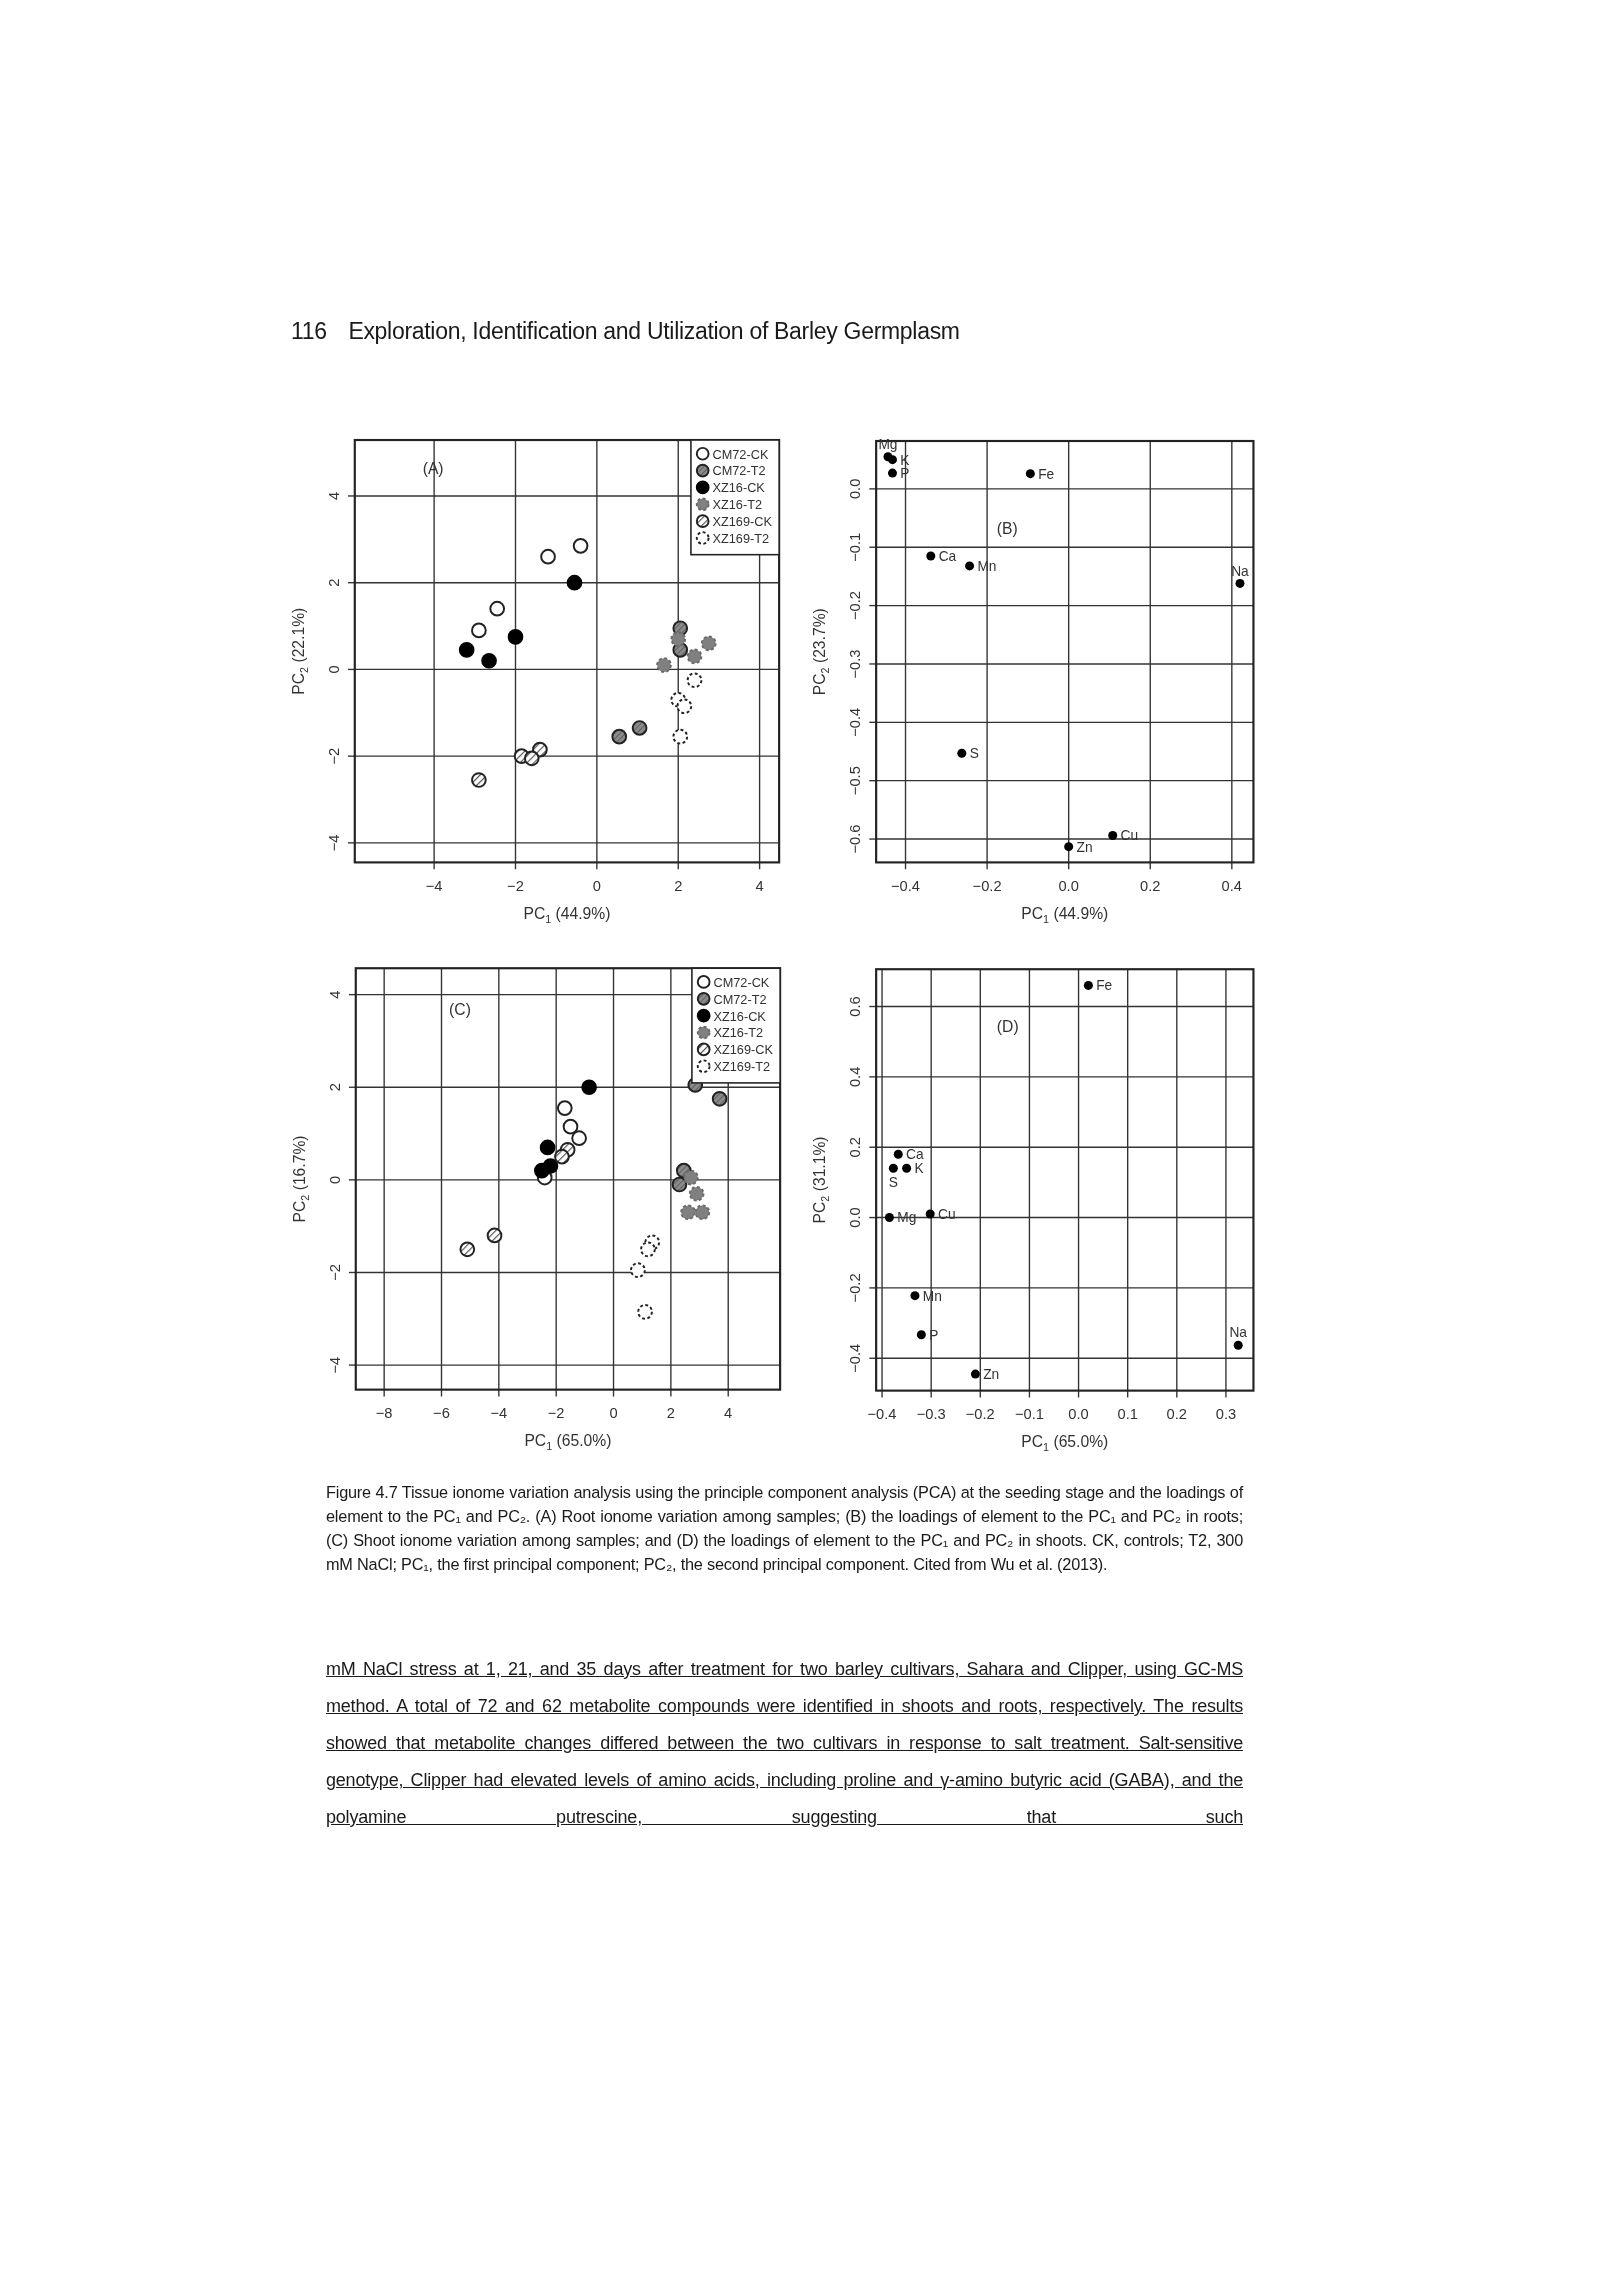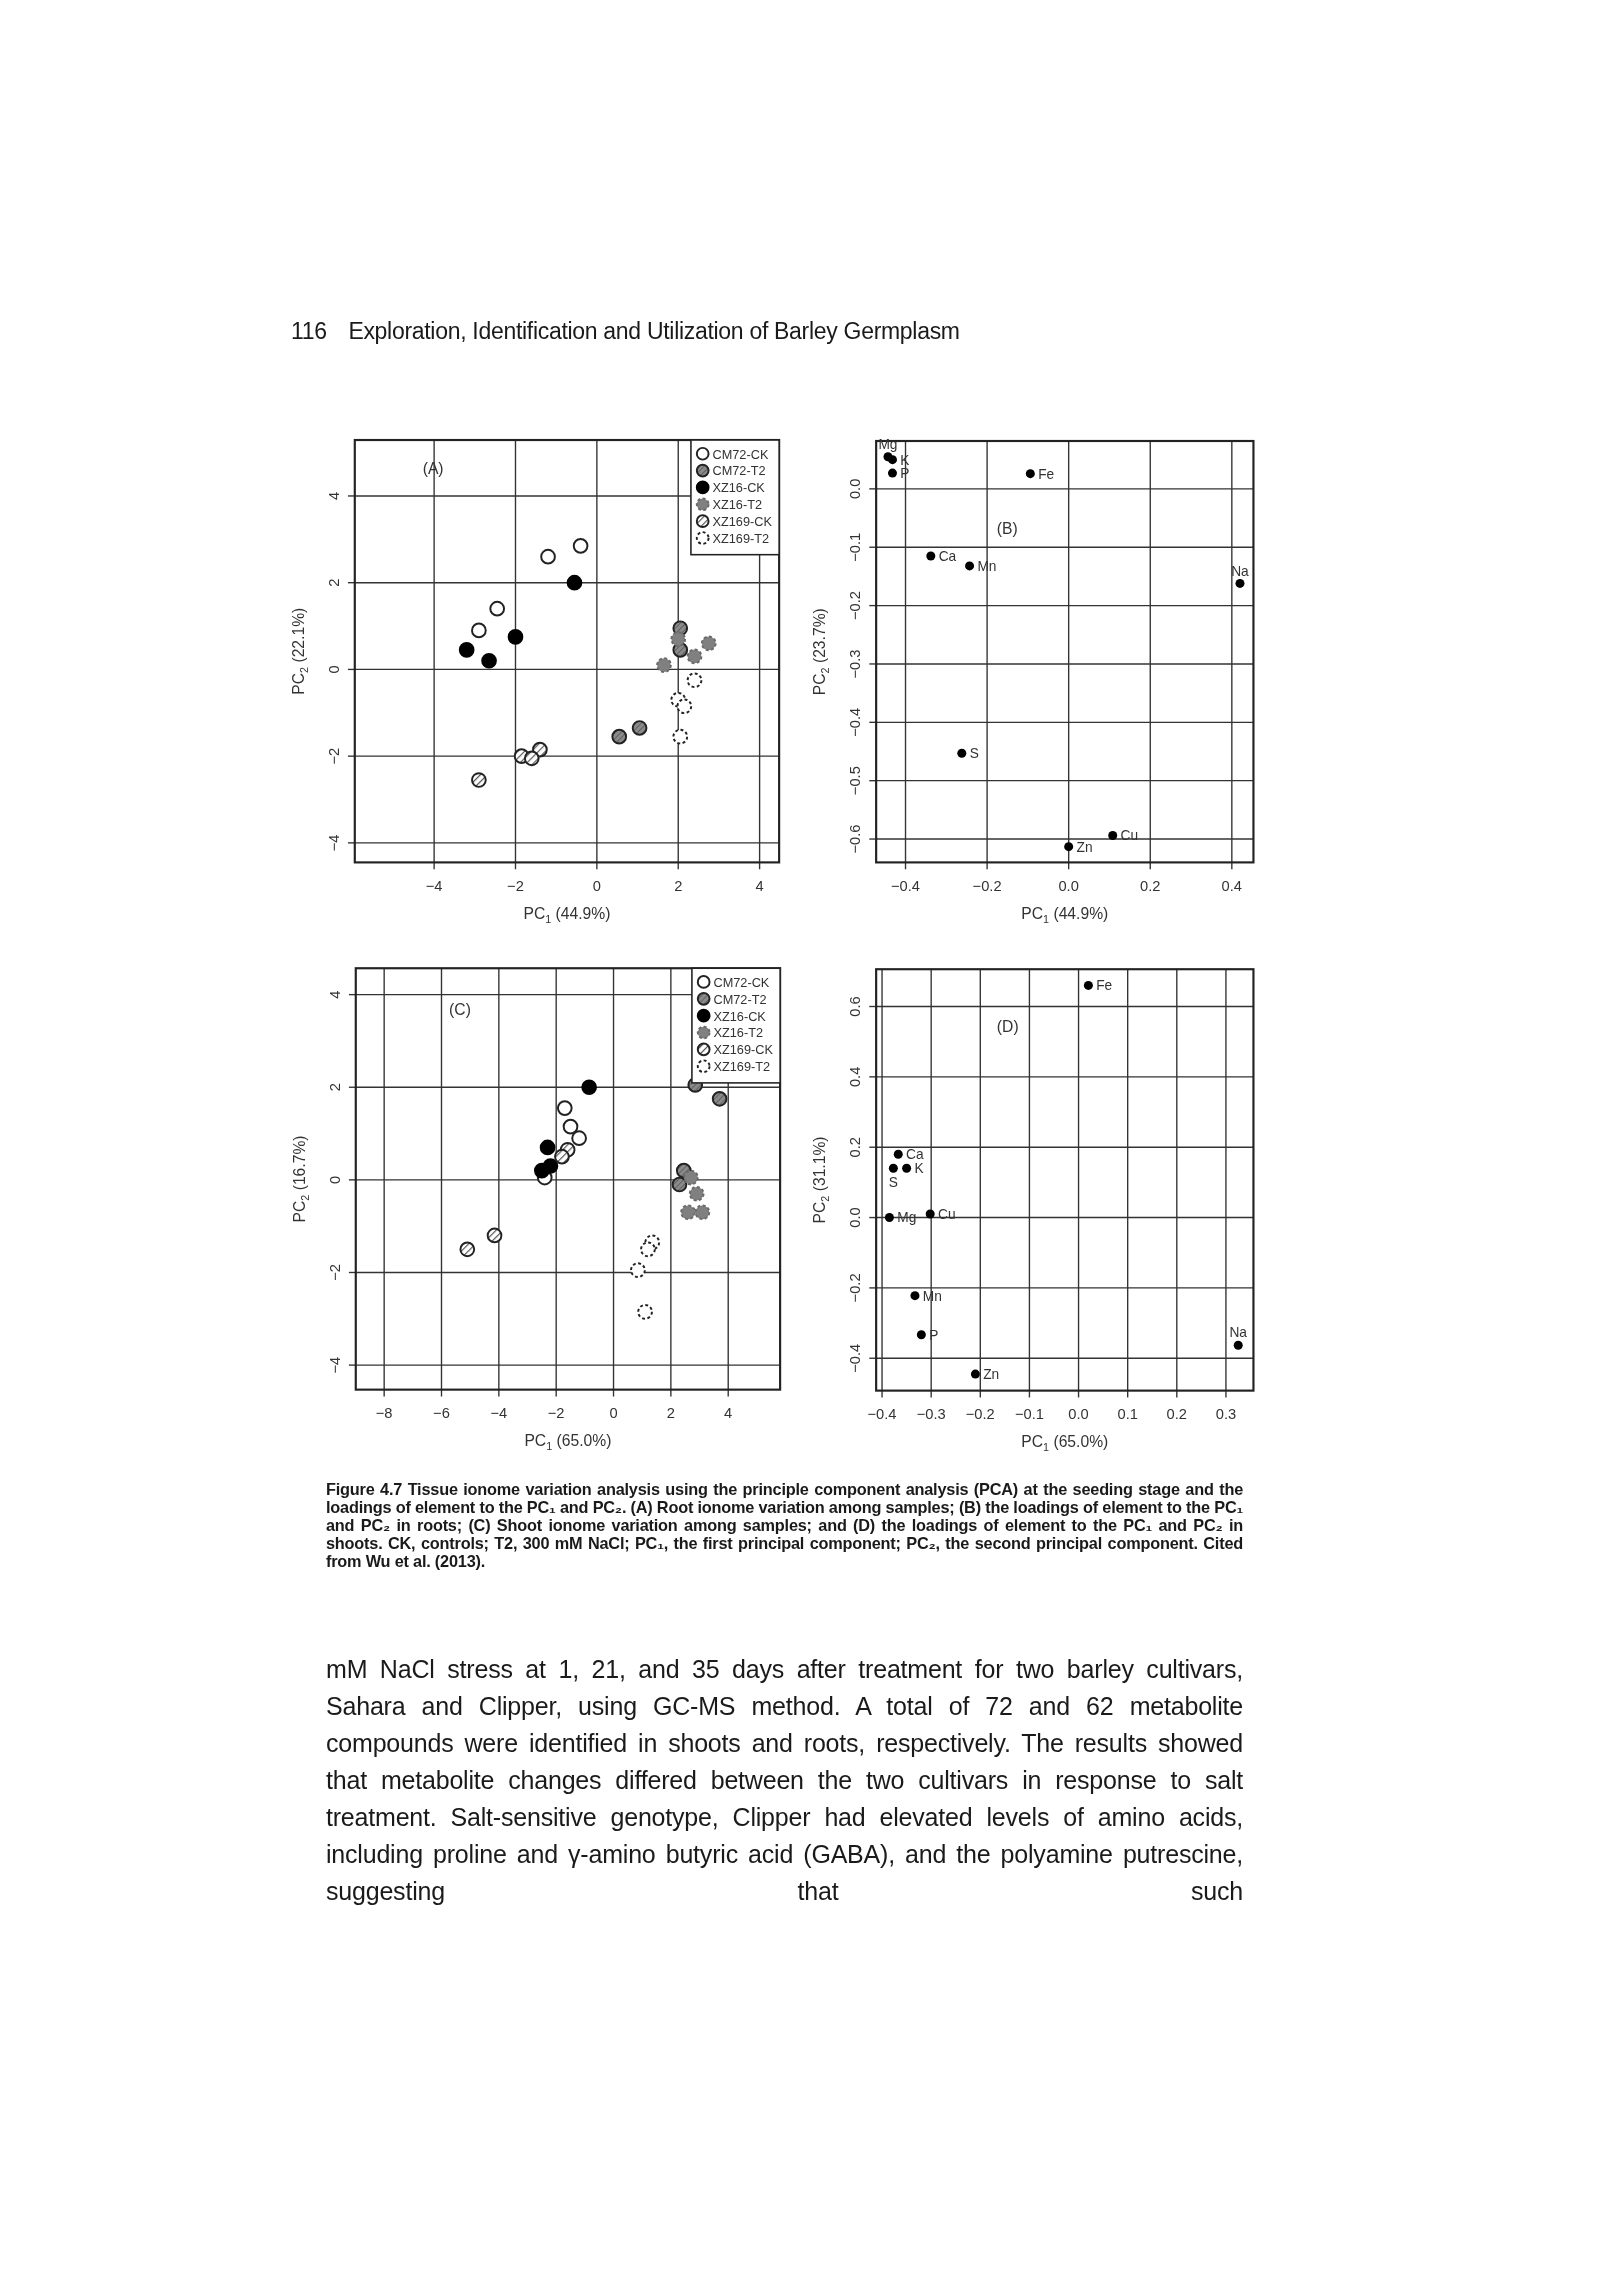--- a/index.html
+++ b/index.html
@@ -1,22 +1,22 @@
 <!DOCTYPE html>
 <html><head>
 <meta charset="utf-8">
 <style>
   html, body { margin: 0; padding: 0; background: #ffffff; }
   body { width: 1620px; height: 2292px; position: relative; overflow: hidden; font-family: "Liberation Sans", sans-serif; color: #1a1a1a; }
   .running-head { position: absolute; left: 291px; top: 318px; font-size: 23px; letter-spacing: -0.3px; white-space: nowrap; }
   .running-head .pg { margin-right: 21.6px; }
   #figure { position: absolute; left: 0; top: 0; }
-  .caption { position: absolute; left: 326px; top: 1480px; width: 917px; font-size: 16.3px; line-height: 18px; text-align: justify; letter-spacing: -0.2px; font-weight: bold; }
+  .caption { position: absolute; left: 326px; top: 1480px; width: 917px; font-size: 16.3px; line-height: 24px; text-align: justify; letter-spacing: -0.2px; }
   .caption p { margin: 0; }
-  .body-text { position: absolute; left: 326px; top: 1651px; width: 917px; font-size: 25px; line-height: 37px; text-align: justify; letter-spacing: -0.2px; }
+  .body-text { position: absolute; left: 326px; top: 1651px; width: 917px; font-size: 18px; line-height: 37px; text-align: justify; letter-spacing: -0.2px; text-decoration: underline; }
   .body-text p { margin: 0; text-align-last: justify; }
   svg text { font-family: "Liberation Sans", sans-serif; fill: #333; }
 </style>
 </head>
 <body>
 
 <div class="running-head">
   <span class="pg">116</span><span>Exploration, Identification and Utilization of Barley Germplasm</span>
 </div>
 

